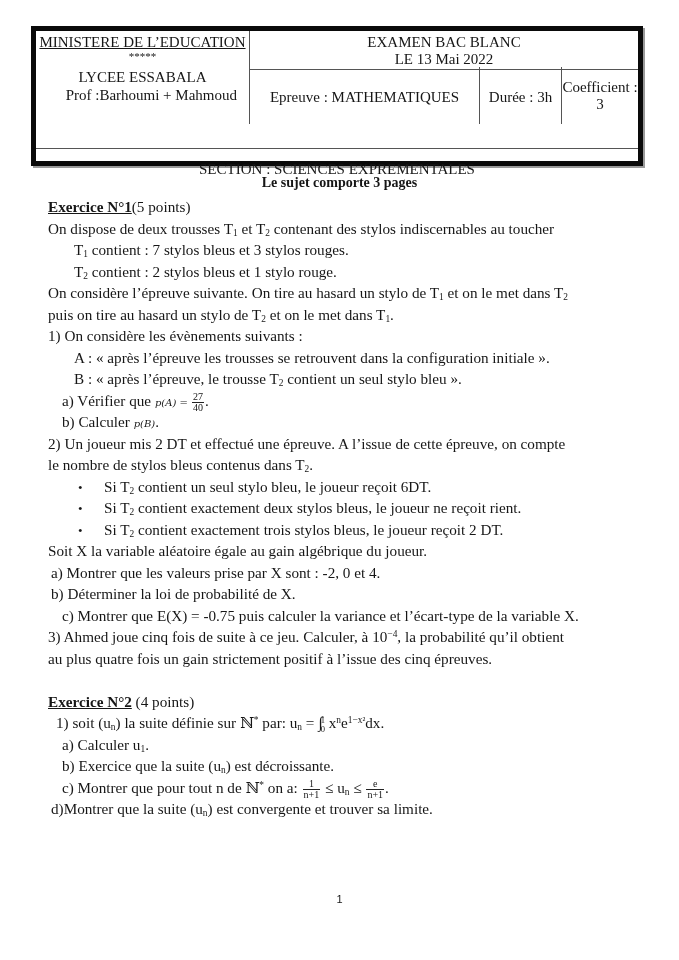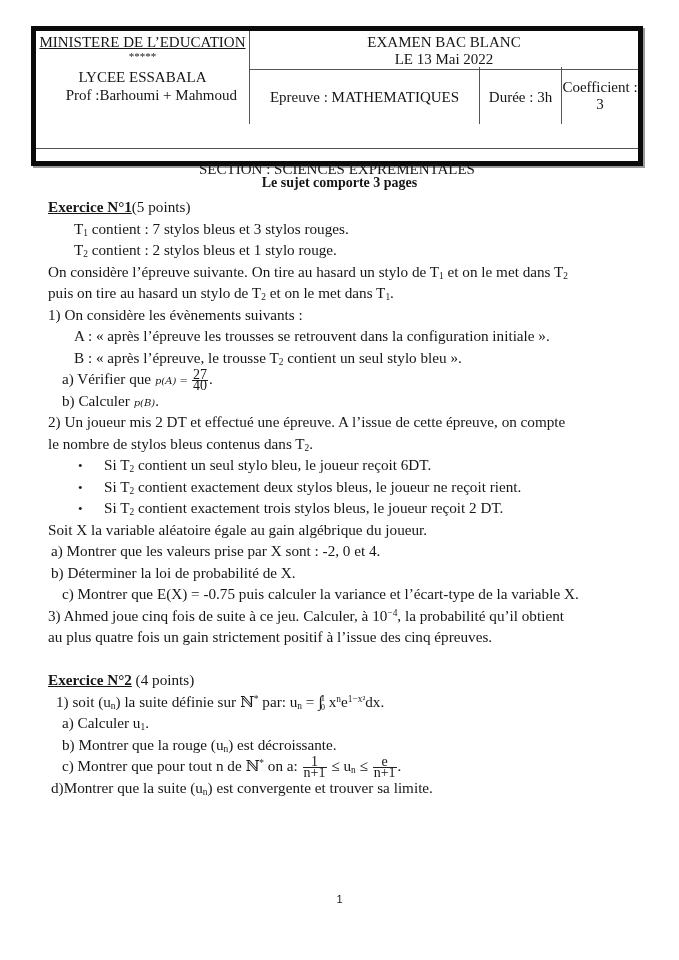--- a/index.html
+++ b/index.html
@@ -35,21 +35,21 @@
   .ind1 { padding-left: 26px; }
   .ind2 { padding-left: 8px; }
   .ind3 { padding-left: 14px; }
   .ind4 { padding-left: 3px; }
   .exo-title { font-weight: bold; text-decoration: underline; }
   sub { font-size: 0.62em; vertical-align: -0.2em; line-height: 0; }
   sup { font-size: 0.62em; vertical-align: 0.55em; line-height: 0; }
   .bullet { padding-left: 30px; }
   .bullet .dot { display: inline-block; width: 26px; font-size: 13px; }
   .it { font-style: italic; font-family: "DejaVu Serif", serif; font-size: 10px; }
-  .frac { display: inline-block; vertical-align: middle; text-align: center; font-size: 14px; line-height: 10px; margin: 0 1px; }
+  .frac { display: inline-block; vertical-align: middle; text-align: center; font-size: 10px; line-height: 10px; margin: 0 1px; }
   .frac .num { display: block; border-bottom: 1px solid #222; padding: 0 1px; }
   .frac .den { display: block; padding: 0 1px; }
   .gap { height: 21.5px; }
   .intg { font-size: 16px; }
   .limits { display: inline-block; vertical-align: middle; font-size: 8.5px; line-height: 9px; margin-left: -2px; }
   .limits span { display: block; }
   .pagenum { position: absolute; left: 0; right: 0; top: 893px; text-align: center; font-size: 11px; font-family: "Liberation Sans", sans-serif; }
 </style>
 </head>
 <body>
@@ -79,20 +79,23 @@
     <span>SECTION</span><span> : SCIENCES EXPREMENTALES</span>
   </div>
 </div>
 
 <div class="subtitle">Le sujet comporte 3 pages</div>
 
 <div class="content">
 
   <div class="line">
     <span class="exo-title">Exercice N°1</span><span>(5 points)</span>
+  </div>
+  <div class="line">
+    <span>On dispose de deux trousses T</span><sub>1</sub><span> et T</span><sub>2</sub><span> contenant des stylos indiscernables au toucher</span>
   </div>
   <div class="line ind1">
     <span>T</span><sub>1</sub><span> contient : 7 stylos bleus et 3 stylos rouges.</span>
   </div>
   <div class="line ind1">
     <span>T</span><sub>2</sub><span> contient : 2 stylos bleus et 1 stylo rouge.</span>
   </div>
   <div class="line">
     <span>On considère l’épreuve suivante. On tire au hasard un stylo de T</span><sub>1</sub><span> et on le met dans T</span><sub>2</sub>
   </div>
@@ -137,21 +140,21 @@
   <div class="line">
     <span class="exo-title">Exercice N°2</span><span> (4 points)</span>
   </div>
   <div class="line ind2">
     <span>1)  soit (u</span><sub>n</sub><span>) la suite définie sur ℕ</span><sup>*</sup><span> par: u</span><sub>n</sub><span> = </span><span class="intg">∫</span><span class="limits"><span>1</span><span>0</span></span><span> x</span><sup>n</sup><span>e</span><sup>1−x²</sup><span>dx.</span>
   </div>
   <div class="line ind3">
     <span>a) Calculer u</span><sub>1</sub><span>.</span>
   </div>
   <div class="line ind3">
-    <span>b) Montrer que la rouge  (u</span><sub>n</sub><span>) est décroissante.</span>
+    <span>b) Exercice que la suite  (u</span><sub>n</sub><span>) est décroissante.</span>
   </div>
   <div class="line ind3">
     <span>c) Montrer que pour tout n de  ℕ</span><sup>*</sup><span> on a: </span><span class="frac"><span class="num">1</span><span class="den">n+1</span></span><span> ≤ u</span><sub>n</sub><span> ≤ </span><span class="frac"><span class="num">e</span><span class="den">n+1</span></span><span>.</span>
   </div>
   <div class="line ind4">
     <span>d)Montrer que la suite (u</span><sub>n</sub><span>) est convergente et trouver sa limite.</span>
   </div>
 </div>
 
 <div class="pagenum">1</div>

